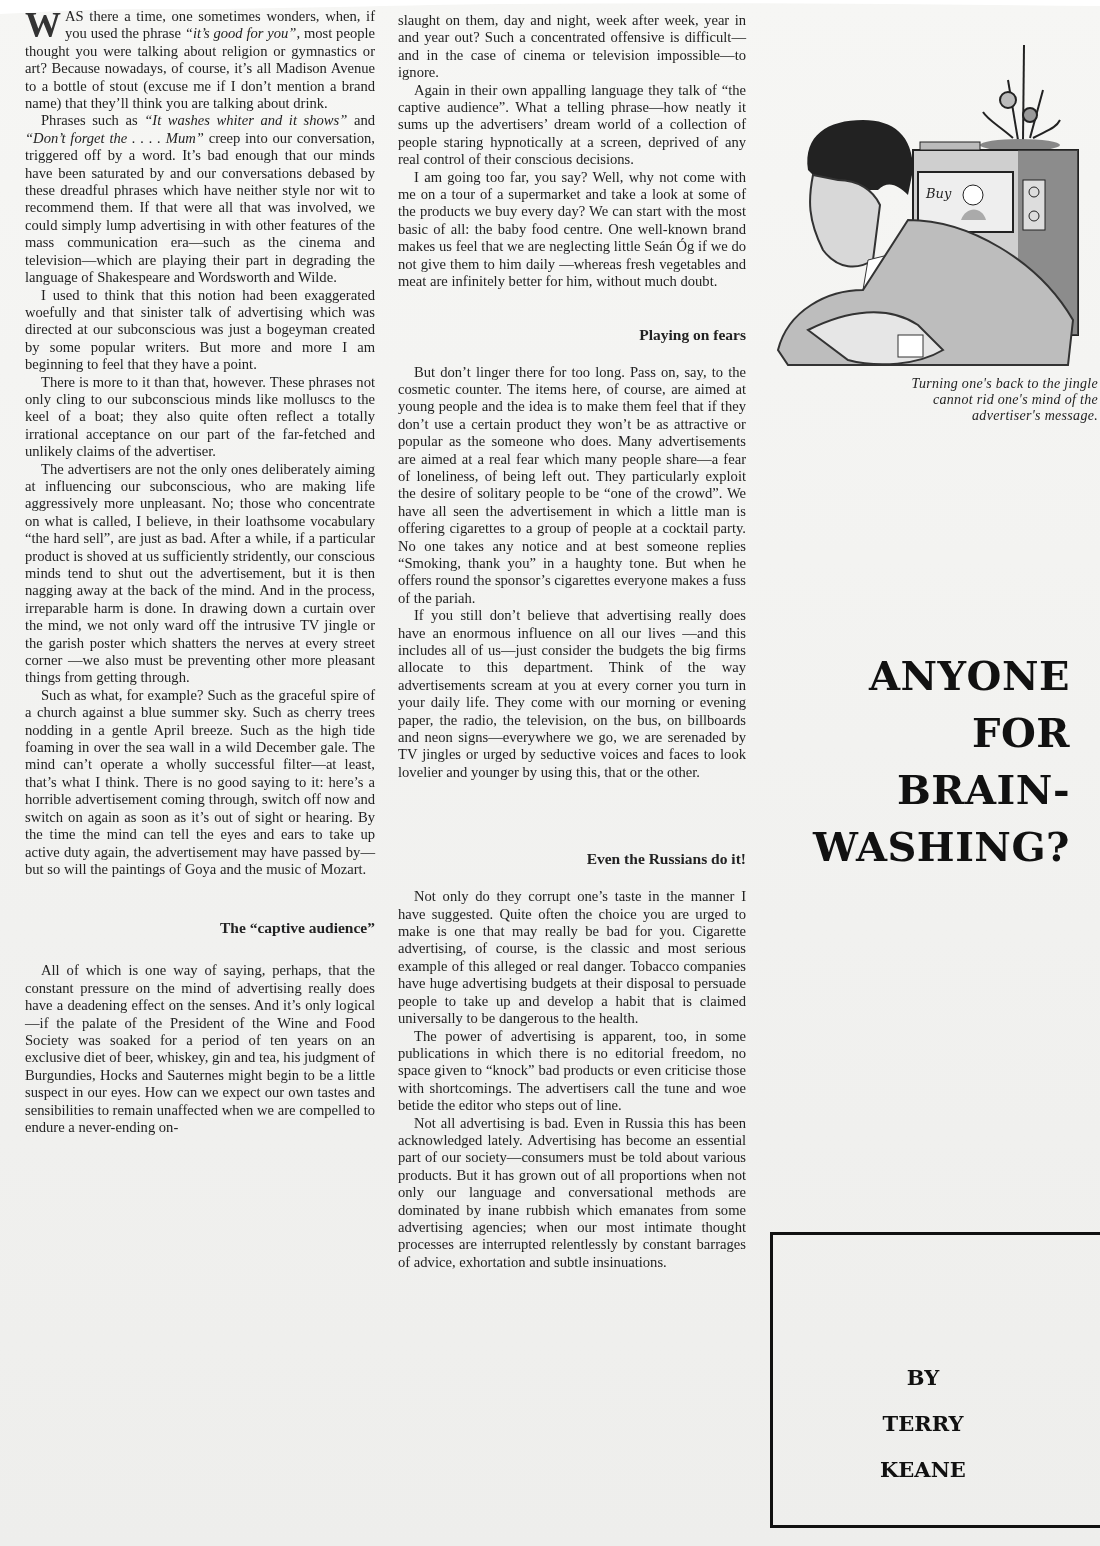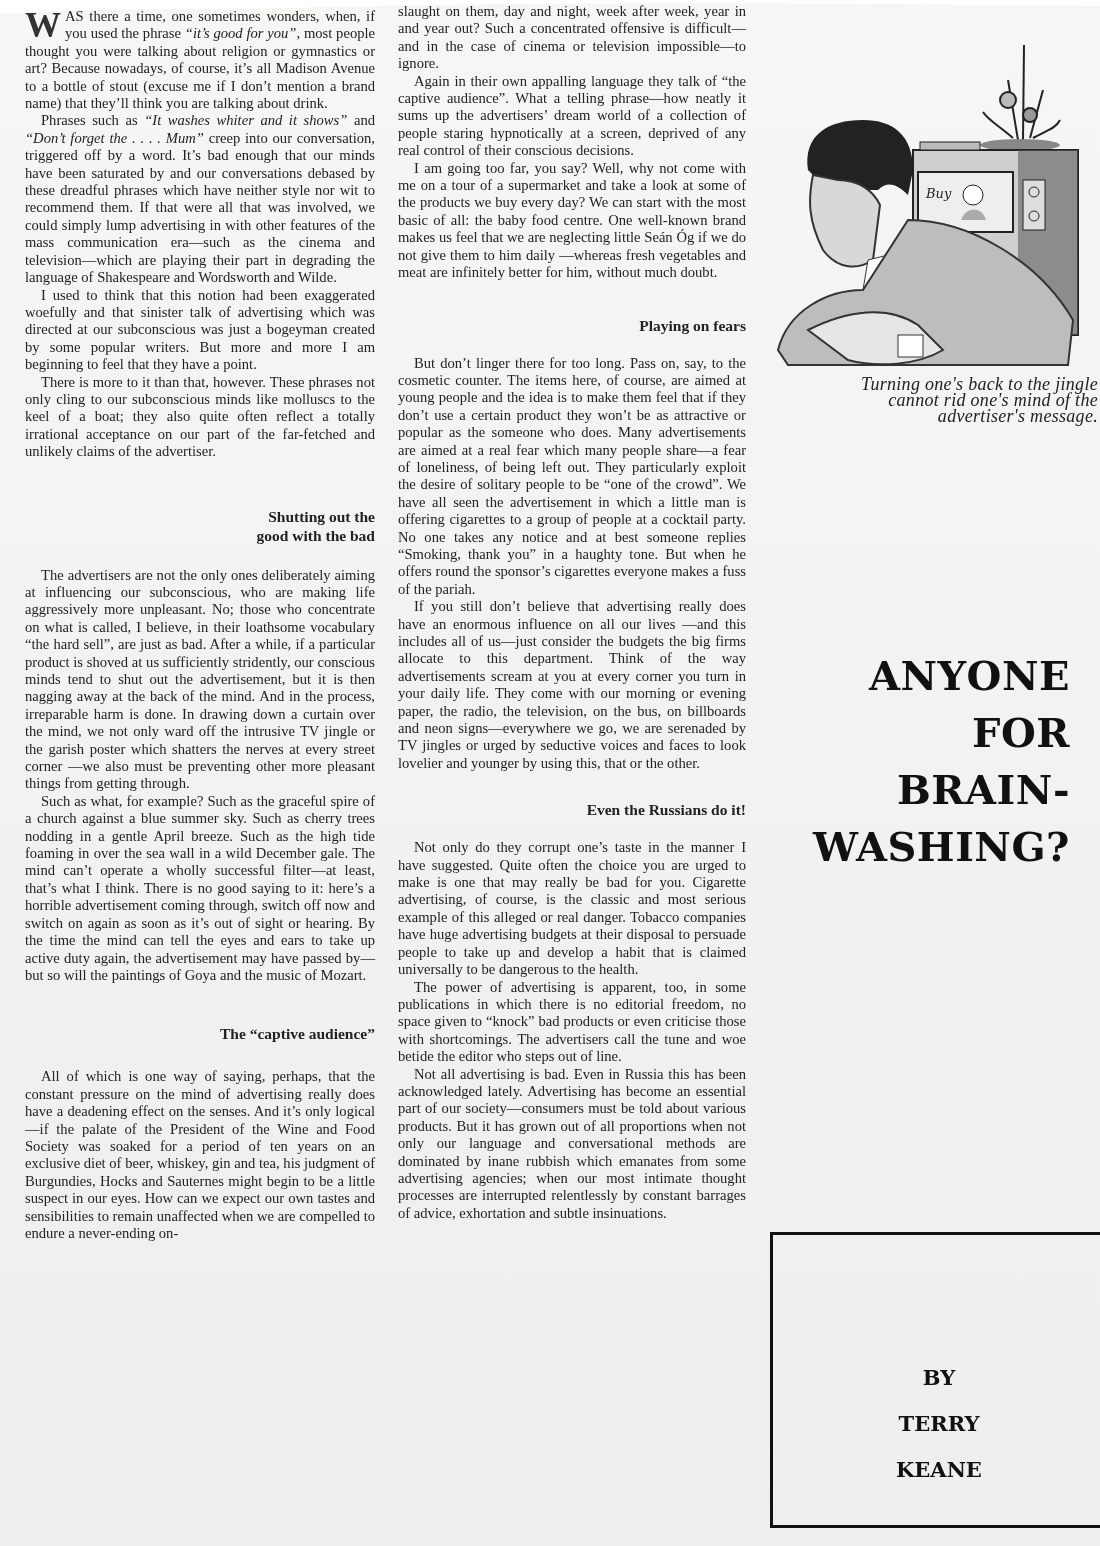--- a/index.html
+++ b/index.html
@@ -15,62 +15,62 @@
     background: linear-gradient(180deg, #f6f6f4 0%, #f1f1ef 60%, #eeeeec 100%);
   }
   .torn-top {
     position: absolute; left: 0; top: 0; width: 1100px; height: 30px;
   }
   .col {
     position: absolute; font-size: 14.6px; line-height: 17.4px;
     text-align: justify; hyphens: none;
   }
   .col1 { left: 25px; top: 8px; width: 350px; }
-  .col2 { left: 398px; top: 3px; width: 348px; }
+  .col2 { left: 398px; top: 12px; width: 348px; }
   .col p { margin: 0; text-indent: 16px; }
   .col p.noind { text-indent: 0; }
   .dropcap {
     float: left; font-size: 36px; line-height: 30px; font-weight: bold;
     margin: 2px 4px 0 0; color: #333;
   }
   .subhead {
     font-weight: bold; font-size: 15.5px; line-height: 19px;
     margin: 0; text-indent: 0 !important; text-align: right;
   }
   .sh1 { margin-top: 46px; padding-left: 40px; margin-bottom: 22px; }
   .sh1 .l2 { display: block; padding-left: 37px; }
   .sh2 { margin-top: 40px; padding-left: 48px; margin-bottom: 25px; }
   .sh3 { margin-top: 34px; padding-left: 28px; margin-bottom: 20px; }
-  .sh4 { margin-top: 28px; padding-left: 34px; margin-bottom: 20px; }
+  .sh4 { margin-top: 68px; padding-left: 34px; margin-bottom: 20px; }
   i.it { font-style: italic; }
 
   .illus {
     position: absolute; left: 768px; top: 20px; width: 330px; height: 360px;
   }
   .caption {
     position: absolute; left: 840px; top: 376px; width: 258px;
-    font-style: italic; font-size: 18px; line-height: 16px; text-align: right;
+    font-style: italic; font-size: 14px; line-height: 16px; text-align: right;
     letter-spacing: 0.3px;
   }
   .caption span { display: block; }
 
   .headline {
     position: absolute; left: 800px; top: 620px; width: 270px; text-align: right;
     font-family: "DejaVu Serif", "Liberation Serif", serif;
     font-weight: bold; font-size: 40px; line-height: 57px; color: #111;
     letter-spacing: 0.5px;
   }
   .headline span { display: block; }
 
   .byline-box {
     position: absolute; left: 770px; top: 1232px; width: 340px; height: 290px;
     border-top: 3px solid #111; border-left: 3px solid #111; border-bottom: 3px solid #111;
   }
   .byline {
-    position: absolute; left: 16px; top: 120px; width: 300px; text-align: center;
+    position: absolute; left: 0; top: 120px; width: 300px; text-align: center;
     font-family: "DejaVu Serif", "Liberation Serif", serif;
     font-weight: bold; font-size: 21px; line-height: 46px; color: #111;
   }
   .byline span { display: block; }
 </style>
 </head>
 <body>
 
 <div class="page">
 
@@ -81,24 +81,20 @@
   <div class="col col1">
     <p class="noind">
       <span class="dropcap">W</span><span>AS there a time, one sometimes wonders, when, if you used the phrase </span><i class="it">“it’s good for you”</i><span>, most people thought you were talking about religion or gymnastics or art? Because nowadays, of course, it’s all Madison Avenue to a bottle of stout (excuse me if I don’t mention a brand name) that they’ll think you are talking about drink.</span>
     </p>
     <p>
       <span>Phrases such as </span><i class="it">“It washes whiter and it shows”</i><span> and </span><i class="it">“Don’t forget the . . . . Mum”</i><span> creep into our conversation, triggered off by a word. It’s bad enough that our minds have been saturated by and our conversations debased by these dreadful phrases which have neither style nor wit to recommend them. If that were all that was involved, we could simply lump advertising in with other features of the mass communication era—such as the cinema and television—which are playing their part in degrading the language of Shakespeare and Wordsworth and Wilde.</span>
     </p>
     <p>I used to think that this notion had been exaggerated woefully and that sinister talk of advertising which was directed at our subconscious was just a bogeyman created by some popular writers. But more and more I am beginning to feel that they have a point.</p>
     <p>There is more to it than that, however. These phrases not only cling to our subconscious minds like molluscs to the keel of a boat; they also quite often reflect a totally irrational acceptance on our part of the far-fetched and unlikely claims of the advertiser.</p>
 
-    <h3 class="subhead sh1">
-      <span>Shutting out the</span>
-      <span class="l2">good with the bad</span>
-    </h3>
     <p>The advertisers are not the only ones deliberately aiming at influencing our subconscious, who are making life aggressively more unpleasant. No; those who concentrate on what is called, I believe, in their loathsome vocabulary “the hard sell”, are just as bad. After a while, if a particular product is shoved at us sufficiently stridently, our conscious minds tend to shut out the advertisement, but it is then nagging away at the back of the mind. And in the process, irreparable harm is done. In drawing down a curtain over the mind, we not only ward off the intrusive TV jingle or the garish poster which shatters the nerves at every street corner —we also must be preventing other more pleasant things from getting through.</p>
     <p>Such as what, for example? Such as the graceful spire of a church against a blue summer sky. Such as cherry trees nodding in a gentle April breeze. Such as the high tide foaming in over the sea wall in a wild December gale. The mind can’t operate a wholly successful filter—at least, that’s what I think. There is no good saying to it: here’s a horrible advertisement coming through, switch off now and switch on again as soon as it’s out of sight or hearing. By the time the mind can tell the eyes and ears to take up active duty again, the advertisement may have passed by—but so will the paintings of Goya and the music of Mozart.</p>
 
     <h3 class="subhead sh2">The “captive audience”</h3>
     <p>All of which is one way of saying, perhaps, that the constant pressure on the mind of advertising really does have a deadening effect on the senses. And it’s only logical—if the palate of the President of the Wine and Food Society was soaked for a period of ten years on an exclusive diet of beer, whiskey, gin and tea, his judgment of Burgundies, Hocks and Sauternes might begin to be a little suspect in our eyes. How can we expect our own tastes and sensibilities to remain unaffected when we are compelled to endure a never-ending on-</p>
   </div>
 
   <div class="col col2">
     <p class="noind">slaught on them, day and night, week after week, year in and year out? Such a concentrated offensive is difficult—and in the case of cinema or television impossible—to ignore.</p>
     <p>Again in their own appalling language they talk of “the captive audience”. What a telling phrase—how neatly it sums up the advertisers’ dream world of a collection of people staring hypnotically at a screen, deprived of any real control of their conscious decisions.</p>

